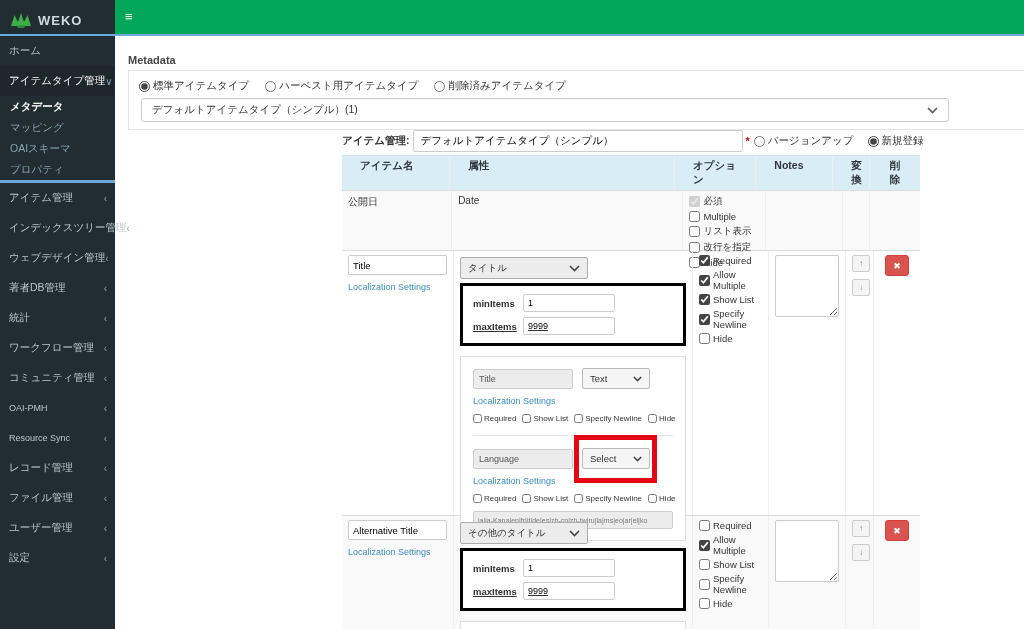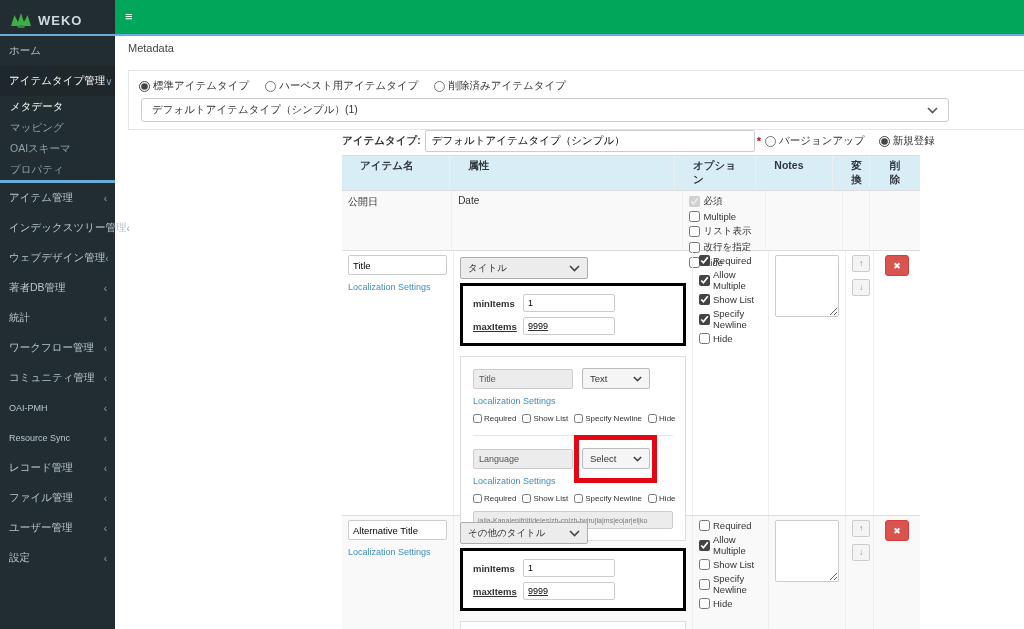--- a/index.html
+++ b/index.html
@@ -16,27 +16,27 @@
   .top-divider { position:absolute; left:0; top:34px; width:100%; height:2px; background:#6aabdc; z-index:4; }
 
   
   .sidebar { position:absolute; left:0; top:36px; width:115px; bottom:0; background:#222d32; color:#b8c7ce; z-index:2; }
   .side-item { height:30px; display:flex; align-items:center; justify-content:space-between;
     padding:0 8px 0 9px; font-size:10.5px; cursor:pointer; white-space:nowrap; }
   .side-item .chev { color:#8aa4af; font-size:10px; }
   .side-item.group-open { background:#1e282c; color:#fff; }
   .submenu { background:#222d32; }
   .submenu .side-sub { height:21px; display:flex; align-items:center; padding-left:10px; font-size:10.5px; color:#8aa4af; cursor:pointer; }
-  .submenu .side-sub.active { color:#fff; font-weight:normal; }
+  .submenu .side-sub.active { color:#fff; font-weight:bold; }
   .side-divider { height:3px; background:#6aabdc; }
   .side-small { font-size:9px; }
 
   
   .main { position:absolute; left:115px; top:36px; right:0; bottom:0; background:#fff; overflow:hidden; }
-  .page-title { position:absolute; left:13px; top:6px; font-size:11px; color:#444; }
+  .page-title { position:absolute; left:13px; top:18px; font-size:11px; color:#444;font-weight:bold; }
 
   .filter-panel { position:absolute; left:13px; top:34px; width:1008px; height:60px;
     border:1px solid #e4e4e4; background:#fff; }
   .radio-row { position:absolute; left:10px; top:8px; display:flex; gap:16px; align-items:center; }
   .radio-row label, .reg-radios label { display:flex; align-items:center; gap:3px; font-size:10.5px; cursor:pointer; }
   input[type=radio] { width:11px; height:11px; margin:0; accent-color:#444; }
   input[type=checkbox] { width:11px; height:11px; margin:0 3px 0 0; vertical-align:-2px; accent-color:#444; }
 
   .big-select { position:absolute; left:12px; top:27px; width:808px; height:24px; border:1px solid #ccc;
     border-radius:3px; background:#fff; display:flex; align-items:center; justify-content:space-between;
@@ -217,21 +217,21 @@
       </div>
       <div class="big-select">
         <span>デフォルトアイテムタイプ（シンプル）(1)</span>
         <svg class="chev-svg" width="11" height="7" viewBox="0 0 11 7">
           <path d="M1 1 L5.5 5.5 L10 1" stroke="#555" fill="none" stroke-width="1.6"></path>
         </svg>
       </div>
     </div>
 
     <div class="itemtype-form">
-      <span class="itemtype-label">アイテムタイプ:</span>
+      <span class="itemtype-label">アイテム管理:</span>
       <input class="itemtype-input" value="デフォルトアイテムタイプ（シンプル）" style="">
       <span class="req-star">*</span>
       <div class="reg-radios">
         <label>
           <input type="radio" name="regmode" style="">
           <span>バージョンアップ</span>
         </label>
         <label>
           <input type="radio" name="regmode" checked="" style="">
           <span>新規登録</span>

